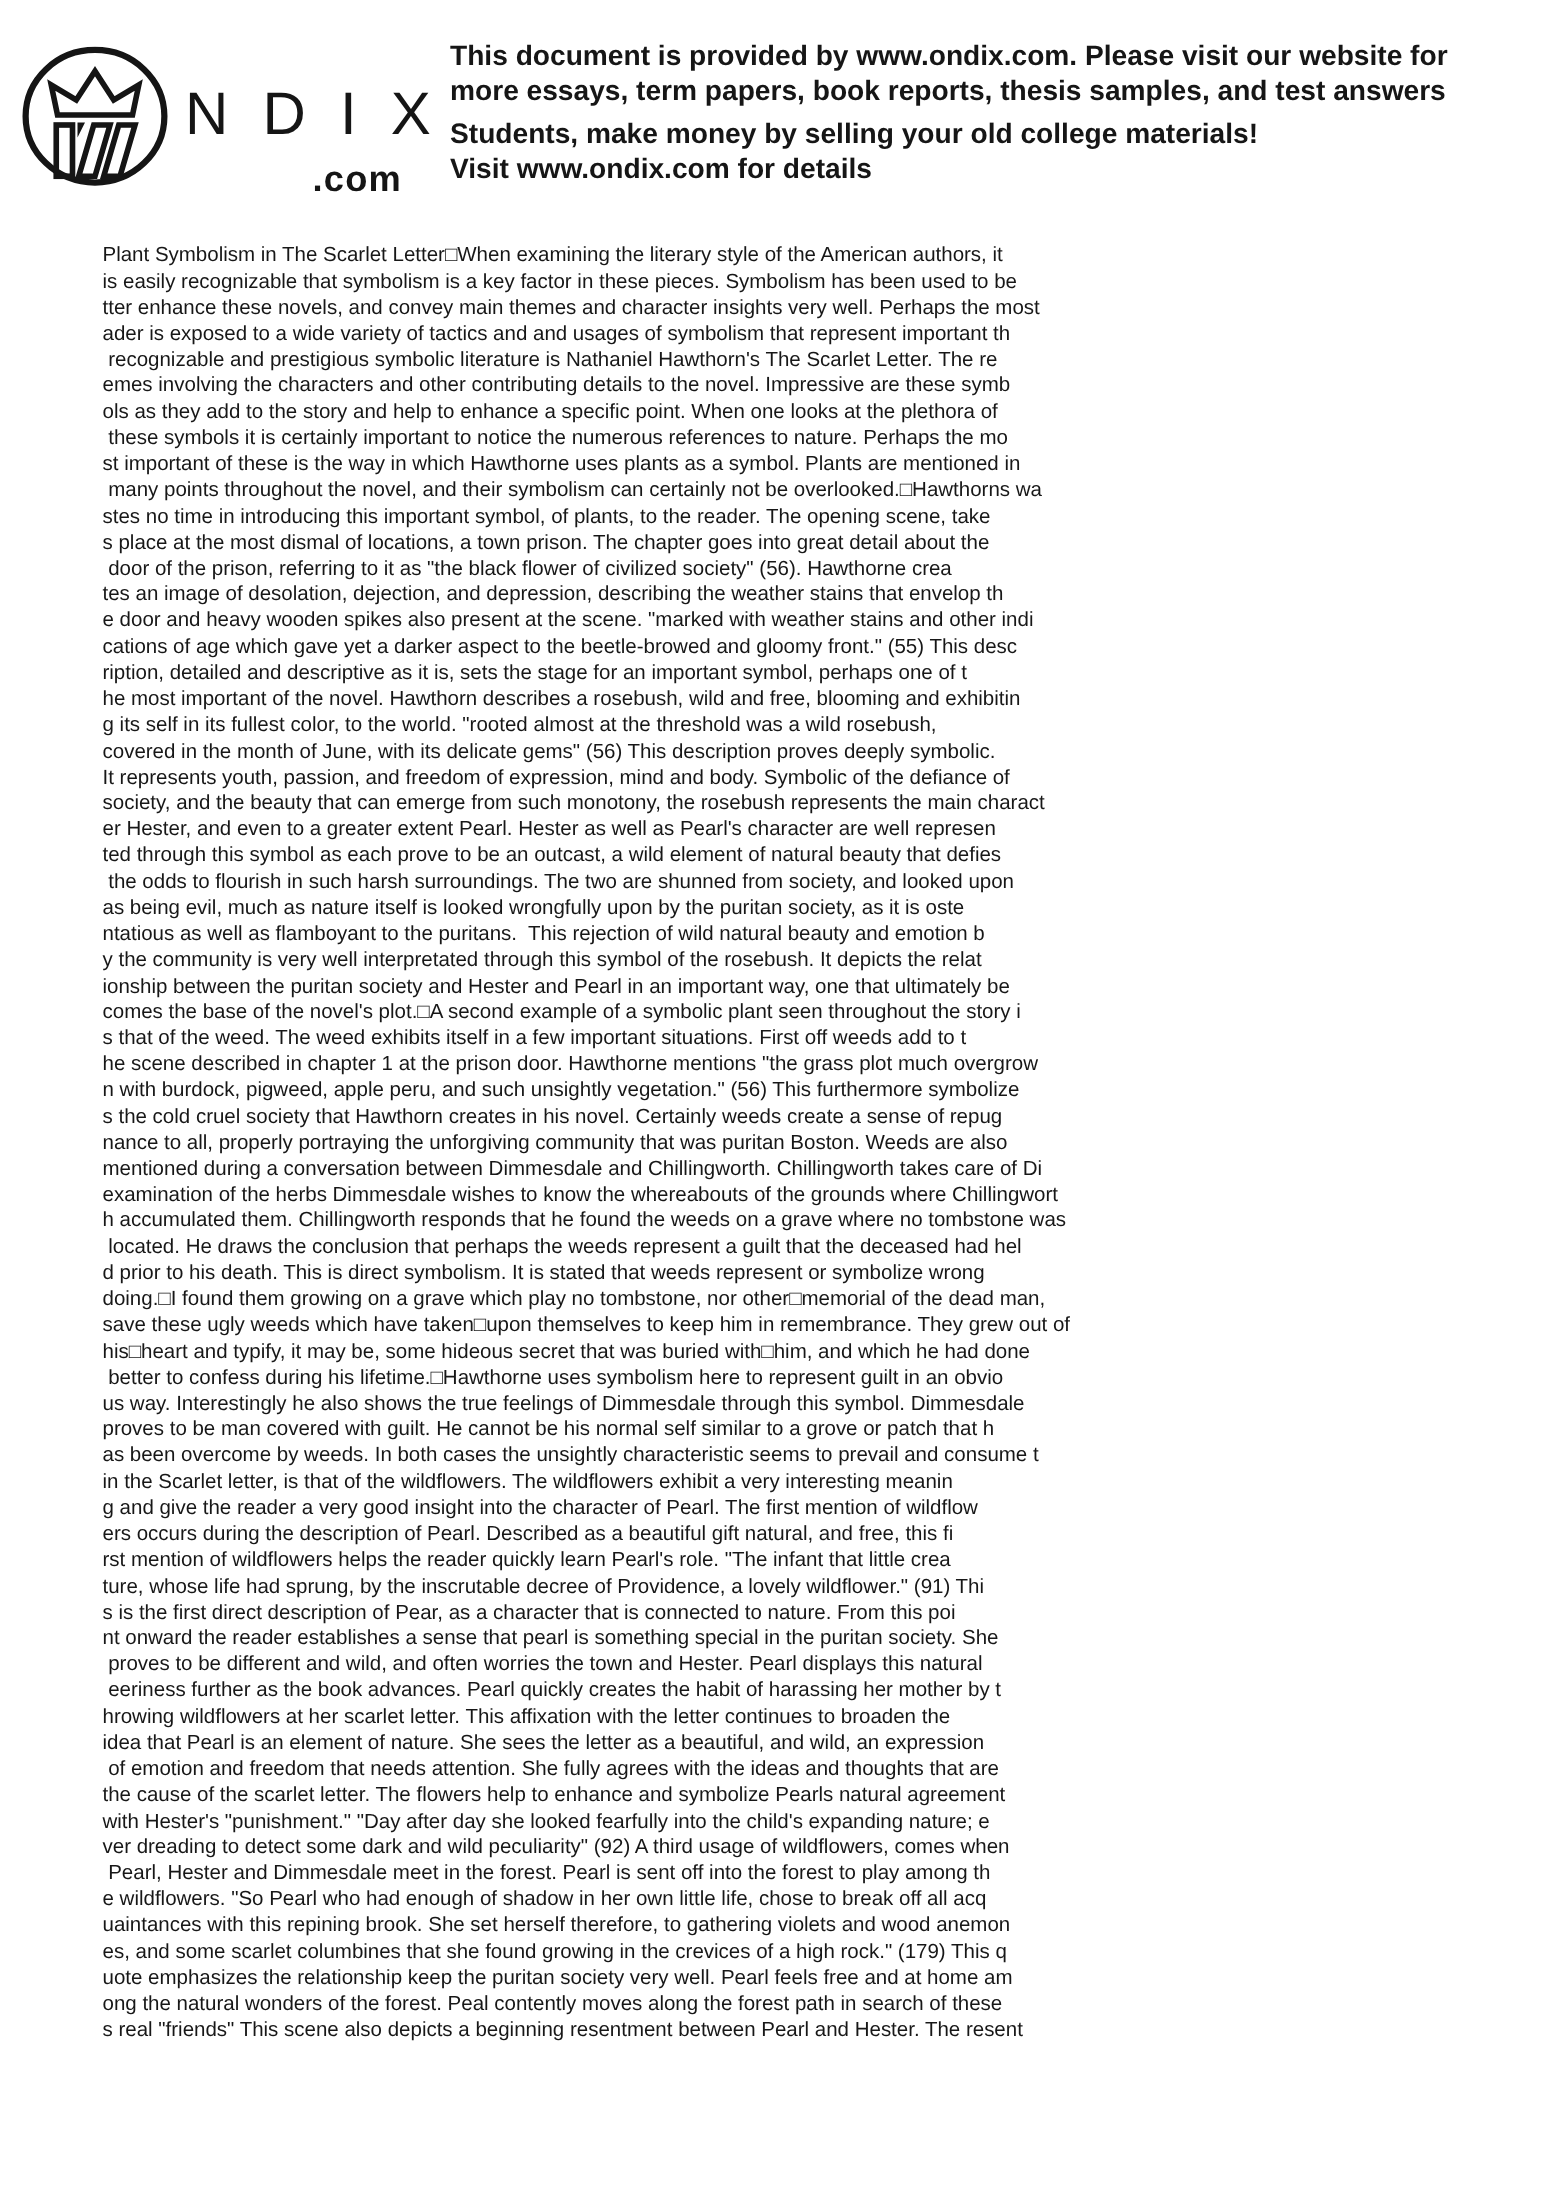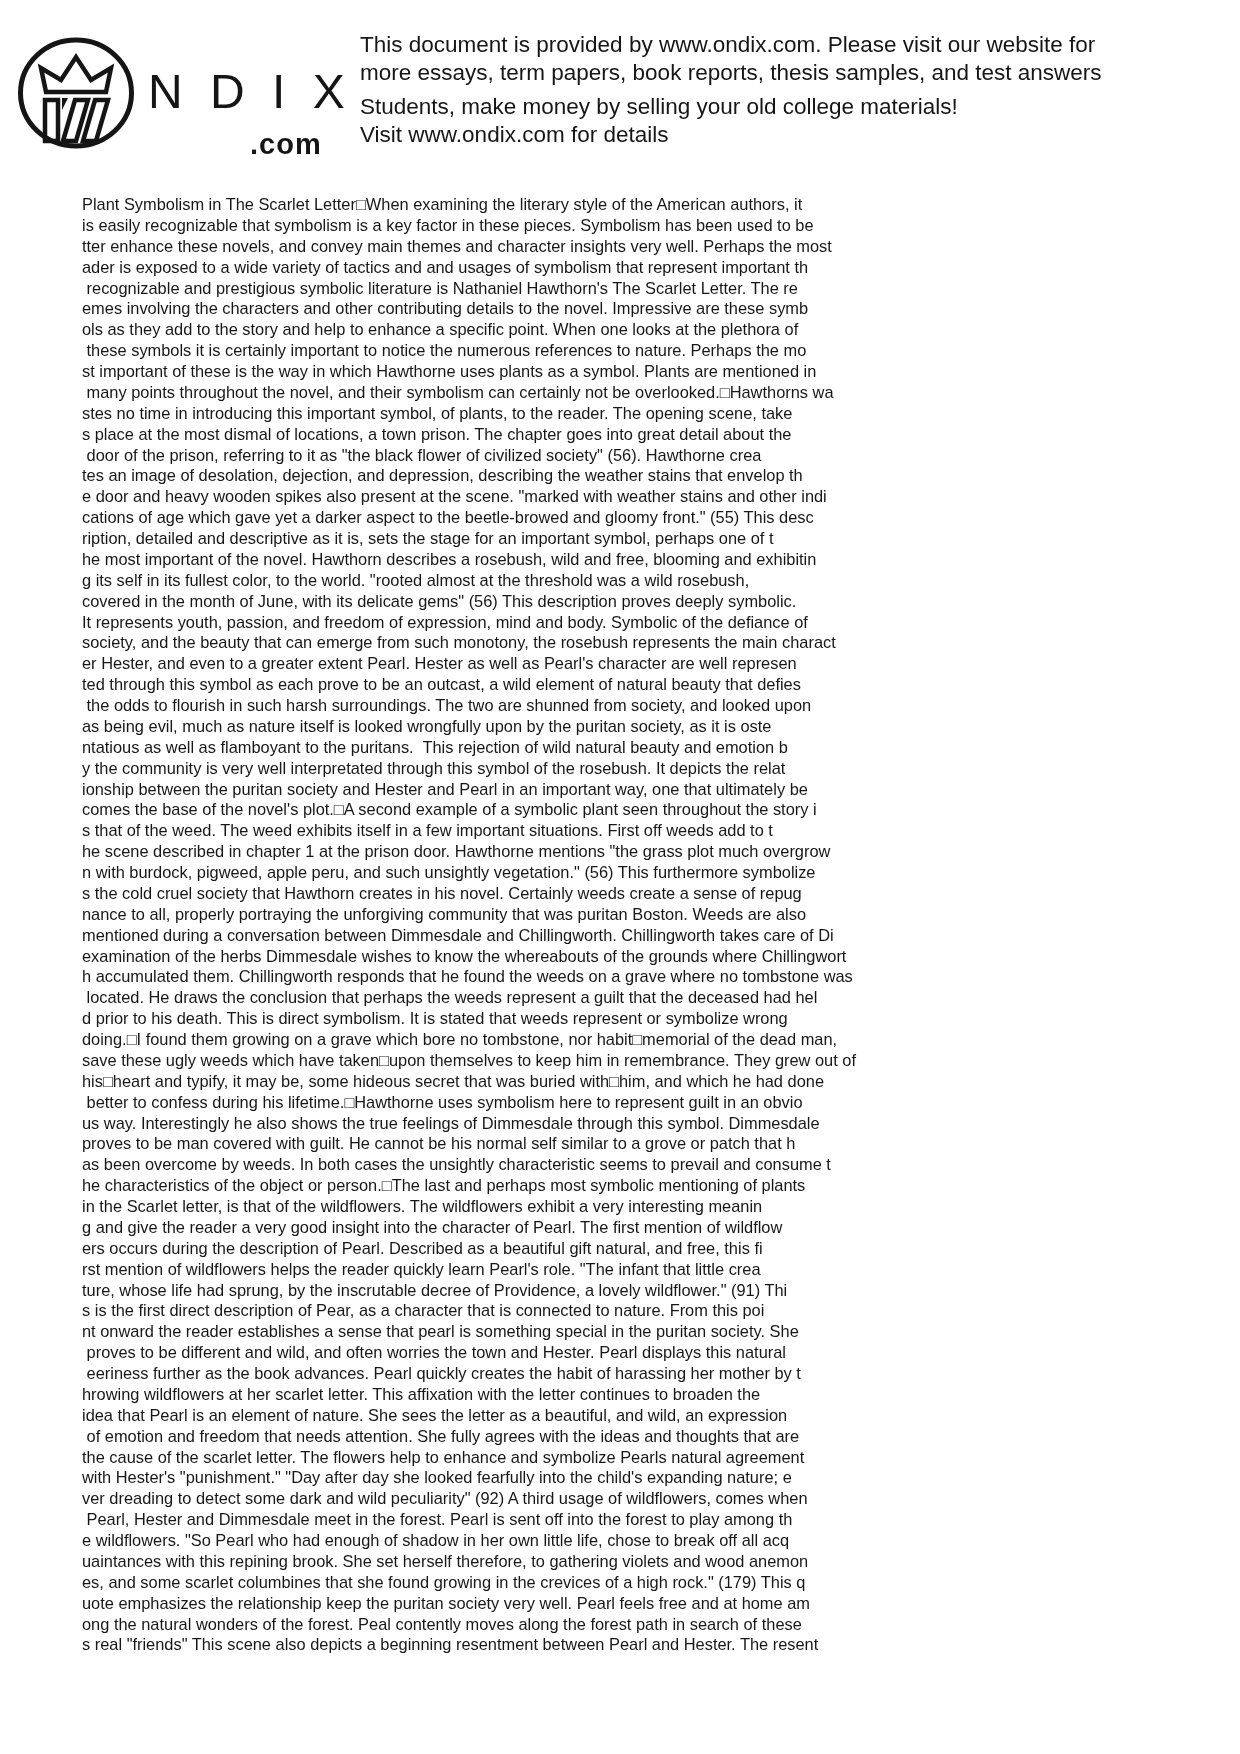--- a/index.html
+++ b/index.html
@@ -17,21 +17,21 @@
     position:absolute;left:148px;top:64px;
     font-size:48px;font-weight:400;letter-spacing:7px;color:#151515;text-align:center;
   }
   .logo-com{
     position:absolute;left:250px;top:128px;
     font-size:29px;font-weight:700;letter-spacing:1px;color:#151515;
   }
   .header-text{
     position:absolute;left:360px;top:31px;
     font-size:22.5px;line-height:27.5px;color:#161616;
-    font-weight:400;
+    font-weight:700;
   }
   .header-p{margin:0;}
   .header-p2{margin-top:7px;}
   .hline{white-space:pre;}
   .doc-text{
     position:absolute;left:50px;top:194px;
     font-size:16.4px;line-height:20.87px;color:#171717;margin-left:32px;
   }
   .doc-line{white-space:pre;}
 </style>
@@ -98,28 +98,27 @@
       <div class="doc-line">s that of the weed. The weed exhibits itself in a few important situations. First off weeds add to t</div>
       <div class="doc-line">he scene described in chapter 1 at the prison door. Hawthorne mentions "the grass plot much overgrow</div>
       <div class="doc-line">n with burdock, pigweed, apple peru, and such unsightly vegetation." (56) This furthermore symbolize</div>
       <div class="doc-line">s the cold cruel society that Hawthorn creates in his novel. Certainly weeds create a sense of repug</div>
       <div class="doc-line">nance to all, properly portraying the unforgiving community that was puritan Boston. Weeds are also</div>
       <div class="doc-line">mentioned during a conversation between Dimmesdale and Chillingworth. Chillingworth takes care of Di</div>
       <div class="doc-line">examination of the herbs Dimmesdale wishes to know the whereabouts of the grounds where Chillingwort</div>
       <div class="doc-line">h accumulated them. Chillingworth responds that he found the weeds on a grave where no tombstone was</div>
       <div class="doc-line"> located. He draws the conclusion that perhaps the weeds represent a guilt that the deceased had hel</div>
       <div class="doc-line">d prior to his death. This is direct symbolism. It is stated that weeds represent or symbolize wrong</div>
-      <div class="doc-line">doing.□I found them growing on a grave which bore no tombstone, nor habit□memorial of the dead man,</div>
+      <div class="doc-line">doing.□I found them growing on a grave which play no tombstone, nor other□memorial of the dead man,</div>
       <div class="doc-line">save these ugly weeds which have taken□upon themselves to keep him in remembrance. They grew out of</div>
       <div class="doc-line">his□heart and typify, it may be, some hideous secret that was buried with□him, and which he had done</div>
       <div class="doc-line"> better to confess during his lifetime.□Hawthorne uses symbolism here to represent guilt in an obvio</div>
       <div class="doc-line">us way. Interestingly he also shows the true feelings of Dimmesdale through this symbol. Dimmesdale</div>
       <div class="doc-line">proves to be man covered with guilt. He cannot be his normal self similar to a grove or patch that h</div>
       <div class="doc-line">as been overcome by weeds. In both cases the unsightly characteristic seems to prevail and consume t</div>
-      <div class="doc-line">he characteristics of the object or person.□The last and perhaps most symbolic mentioning of plants</div>
       <div class="doc-line">in the Scarlet letter, is that of the wildflowers. The wildflowers exhibit a very interesting meanin</div>
       <div class="doc-line">g and give the reader a very good insight into the character of Pearl. The first mention of wildflow</div>
       <div class="doc-line">ers occurs during the description of Pearl. Described as a beautiful gift natural, and free, this fi</div>
       <div class="doc-line">rst mention of wildflowers helps the reader quickly learn Pearl's role. "The infant that little crea</div>
       <div class="doc-line">ture, whose life had sprung, by the inscrutable decree of Providence, a lovely wildflower." (91) Thi</div>
       <div class="doc-line">s is the first direct description of Pear, as a character that is connected to nature. From this poi</div>
       <div class="doc-line">nt onward the reader establishes a sense that pearl is something special in the puritan society. She</div>
       <div class="doc-line"> proves to be different and wild, and often worries the town and Hester. Pearl displays this natural</div>
       <div class="doc-line"> eeriness further as the book advances. Pearl quickly creates the habit of harassing her mother by t</div>
       <div class="doc-line">hrowing wildflowers at her scarlet letter. This affixation with the letter continues to broaden the</div>

